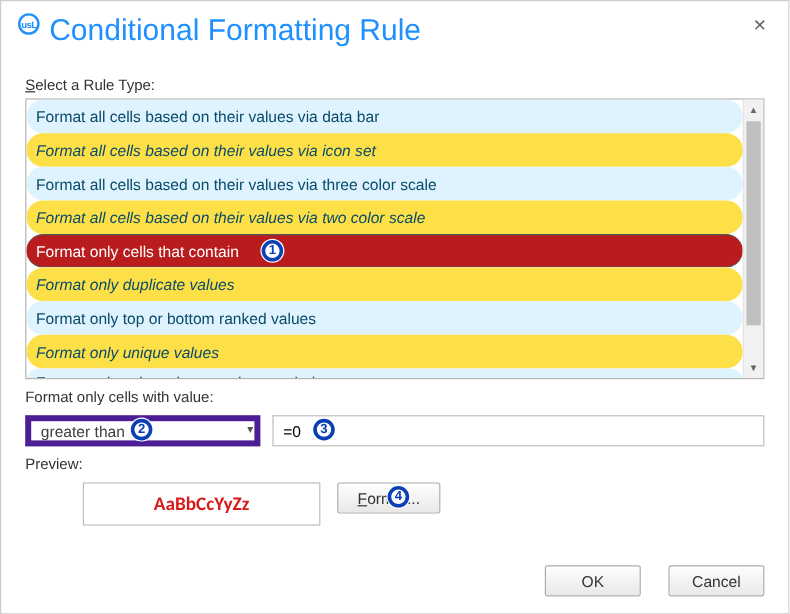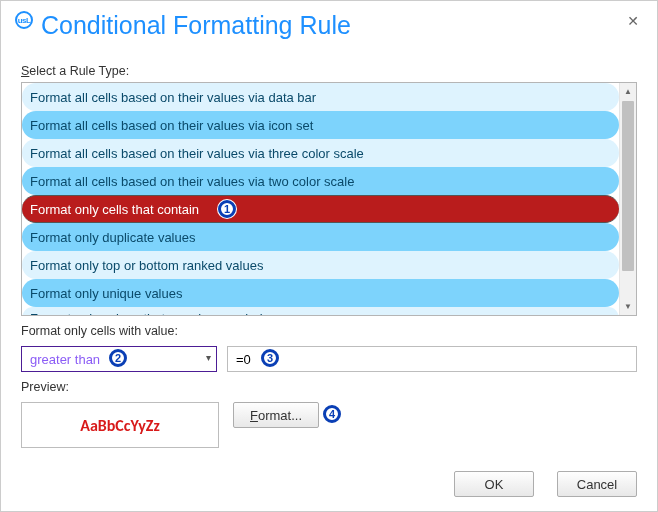--- a/index.html
+++ b/index.html
@@ -9,35 +9,35 @@
   .app-icon { width: 18px; height: 18px; margin-right: 8px; border-radius: 50%; border: 2px solid #1e90ff; display: flex; align-items: center; justify-content: center; color: #1e90ff; font-size: 8px; font-weight: bold; letter-spacing: -0.5px; }
   .title { color: #1e90ff; font-size: 25px; font-weight: 400; flex: 1; }
   .close-x { font-size: 14px; color: #666; cursor: pointer; padding: 2px 6px; font-family: Arial, sans-serif; }
   .body { padding: 10px 20px 14px 20px; flex: 1; display: flex; flex-direction: column; }
   .label { font-size: 12.5px; color: #333; margin-bottom: 4px; margin-top: 8px; }
   .underline { text-decoration: underline; }
   .listbox-wrap { position: relative; border: 1px solid #b5b5b5; height: 234px; display: flex; }
   .listbox { flex: 1; overflow: hidden; }
   .li-row { height: 28px; display: flex; align-items: center; padding: 0 8px; font-size: 13px; color: #0a4a6a; cursor: pointer; position: relative; border-radius: 14px; }
   .li-row.a { background: #def3fe; }
-  .li-row.b { background: #7dd3fc; }
+  .li-row.b { background: #fde047; font-style: italic; }
   .li-row.sel { background: #b91c1c; color: #fff; border-top: 1px solid #555; border-bottom: 1px solid #555; }
   .li-row.last { height: 22px; align-items: flex-start; padding-top: 4px; overflow: hidden; }
   .scrollbar { width: 17px; background: #f1f1f1; position: relative; border-left: 1px solid #e5e5e5; }
   .sb-btn { position: absolute; left: 0; right: 0; height: 17px; display: flex; align-items: center; justify-content: center; color: #666; font-size: 8px; cursor: pointer; }
   .sb-top { top: 0; }
   .sb-bot { bottom: 0; }
   .sb-thumb { position: absolute; left: 2px; right: 2px; top: 18px; height: 170px; background: #c0c0c0; border-radius: 1px; cursor: pointer; }
   .row { display: flex; gap: 10px; margin-top: 4px; }
   .combo { position: relative; flex: 0 0 196px; }
-  .combo input { width: 100%; height: 26px; border: 1px solid #4c1d95; padding: 0 40px 0 8px; font: inherit; color: #8b5cf6; background: #fff; }
+  .combo input { width: 100%; height: 26px; border: 5px solid #4c1d95; padding: 0 40px 0 8px; font: inherit; color: #404040; background: #fff; }
   .combo .arrow { position: absolute; right: 6px; top: 6px; color: #555; pointer-events: none; font-size: 10px; }
   .textbox { flex: 1; height: 26px; border: 1px solid #bdbdbd; padding: 0 8px; font: inherit; background: #fff; position: relative; }
   .preview-row { display: flex; gap: 14px; margin-top: 4px; align-items: flex-start; }
-  .preview-box { width: 198px; height: 46px; border: 1px solid #bdbdbd; display: flex; align-items: center; justify-content: center; font-size: 16px; font-family: Calibri, Arial, sans-serif; }
+  .preview-box { width: 198px; height: 36px; border: 1px solid #bdbdbd; display: flex; align-items: center; justify-content: center; font-size: 16px; font-family: Calibri, Arial, sans-serif; margin-left: 48px; }
   .btn { height: 26px; border: 1px solid #adadad; background: linear-gradient(#fefefe, #e8e8e8); padding: 0 16px; font: inherit; color: #333; cursor: pointer; border-radius: 2px; }
   .footer { display: flex; justify-content: flex-end; gap: 23px; margin-top: auto; padding-top: 14px; }
   .footer .btn { min-width: 80px; }
   .callout { position: absolute; width: 18px; height: 18px; border-radius: 50%; background: #fff; border: 3px solid #0a3fb5; color: #0a3fb5; font-weight: bold; font-size: 11px; display: flex; align-items: center; justify-content: center; z-index: 5; box-shadow: 0 0 0 1px #fff; pointer-events: none; }
 </style>
 </head>
 <body>
 <div class="window">
 
   <div class="titlebar">

